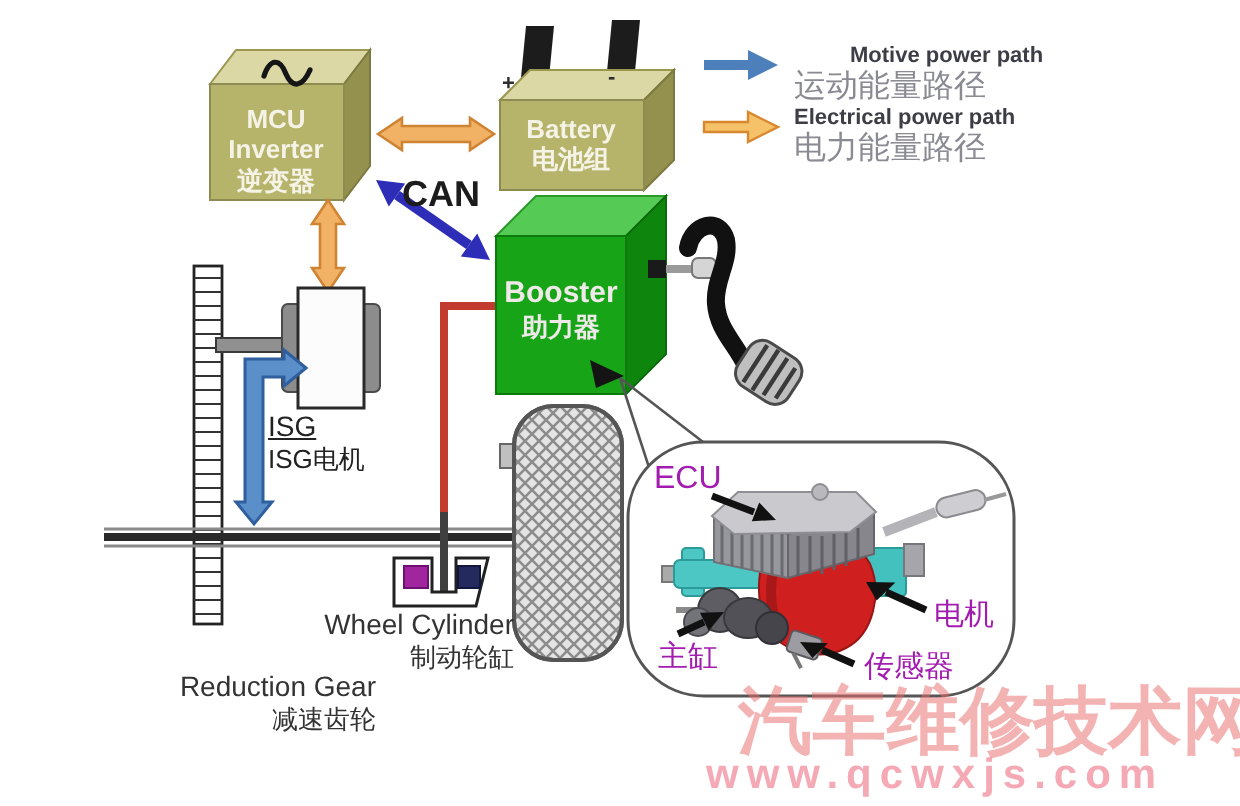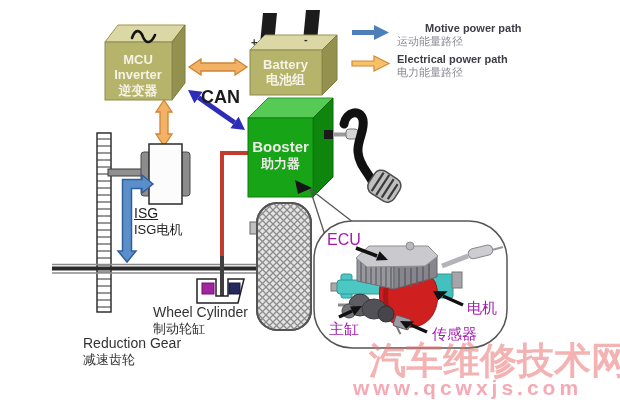--- a/index.html
+++ b/index.html
@@ -2,31 +2,31 @@
 <html><head>
 <meta charset="utf-8">
 <style>
   html,body{margin:0;padding:0;background:#fff;}
   #canvas{position:relative;width:620px;height:403px;background:#ffffff;overflow:hidden;
           font-family:"Liberation Sans","DejaVu Sans",sans-serif;}
   #shapes{position:absolute;left:0;top:0;}
   .lbl{position:absolute;line-height:1.18;white-space:nowrap;}
   .ctr{text-align:center;white-space:normal;}
   .legend-en{font-size:11px;font-weight:bold;color:#3d3d46;}
-  .legend-zh{font-size:11px;color:#8a8a92;}
+  .legend-zh{font-size:16px;color:#8a8a92;}
   .boxtxt{color:#f5f2e6;font-weight:bold;font-size:13px;text-align:center;}
   .greentxt{color:#efe9e9;font-weight:bold;font-size:15px;text-align:center;}
   .greentxt .zh{font-size:13px;}
   .can{font-size:18px;font-weight:600;color:#1c1c1c;}
   .pedal{font-size:15px;color:#141414;text-align:center;}
   .pedal .zh{font-size:14px;}
   .isg{font-size:14px;color:#222;text-align:left;}
   .isg .l1{text-decoration:underline;}
   .isg .zh{font-size:13px;}
-  .part{font-size:14px;color:#333;text-align:left;}
+  .part{font-size:14px;color:#333;text-align:right;}
   .part .zh{font-size:13px;}
   .co{font-size:15px;color:#a21caf;}
   .co-ecu{font-size:16px;}
   .wm-title{font-size:37px;font-weight:bold;color:rgba(233,109,109,0.52);letter-spacing:0px;margin-left:28px;}
   .wm-url{font-size:21px;font-weight:bold;color:rgba(243,148,163,0.80);letter-spacing:4px;}
   .sign{font-size:11px;font-weight:bold;color:#2e2e2e;}
 </style>
 </head>
 <body>
 

